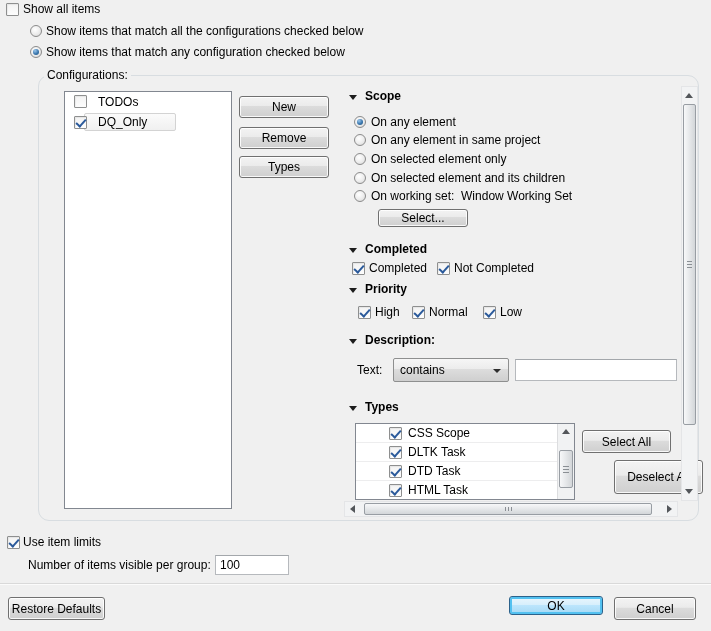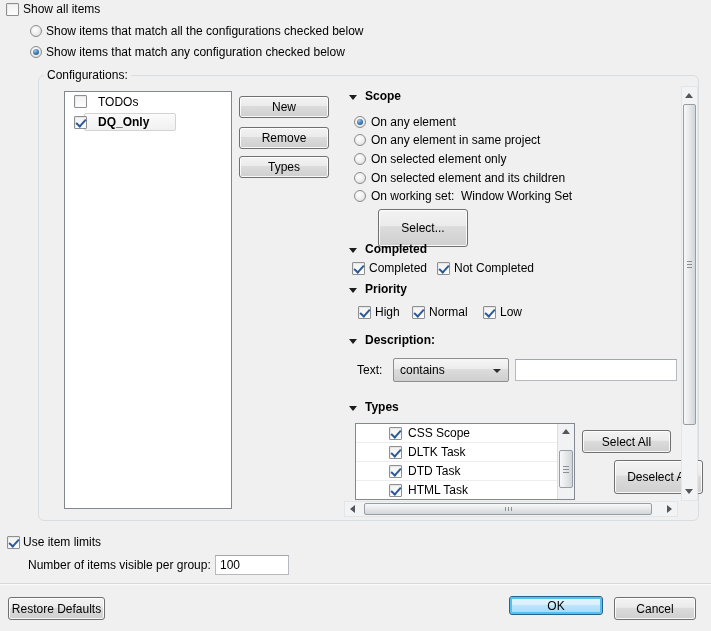--- a/index.html
+++ b/index.html
@@ -30,21 +30,21 @@
   
   .btn { position:absolute; display:flex; align-items:center; justify-content:center;
          border:1px solid #707070; border-radius:3px;
          background:linear-gradient(#f3f3f3 0%, #ebebeb 45%, #dcdcdc 46%, #cfcfcf 100%);
          box-shadow:inset 0 0 0 1px rgba(255,255,255,0.85);
          font-size:12px; cursor:default; white-space:pre; }
   .btn.def { border-color:#2c628b;
          background:linear-gradient(#eaf6fd 0%, #d7effc 45%, #bde6fd 46%, #a6d9f4 100%);
          box-shadow:inset 0 0 0 2px #53c1f0; }
   
-  .group { position:absolute; border:1px solid #d8dde1; border-radius:6px; }
+  .group { position:absolute; border:1px solid #d8dde1; border-radius:11px; }
   .grouplbl { position:absolute; left:5px; top:-8px; background:#f0f0f0;
          padding:0 3px; line-height:15px; }
   
   .list { position:absolute; background:#fff; border:1px solid #828790; }
   .selrect { position:absolute; border:1px solid #d3d3d3; border-radius:2px;
          background:linear-gradient(#fbfbfb,#f0f0f0); }
   .rowsep { position:absolute; height:1px; background:#ededee; }
   
   .inp { position:absolute; border:1px solid #b6b9bd; border-top-color:#a3a7ab;
          background:#fff; font-family:"Liberation Sans",sans-serif; font-size:12px;
@@ -95,21 +95,21 @@
 </div>
 
 <div class="list" style="left:64px;top:91px;width:168px;height:418px;">
   <div>
     <span class="cb" style="left:9px;top:3px;"></span>
     <span class="lbl" style="left:33px;top:3px;">TODOs</span>
   </div>
   <div>
     <span class="selrect" style="left:19px;top:21px;width:92px;height:18px;"></span>
     <span class="cb on" style="left:9px;top:24px;"></span>
-    <span class="lbl" style="left:33px;top:23px;font-weight:bold;">DQ_Only</span>
+    <span class="lbl" style="left:33px;top:23px;">DQ_Only</span>
   </div>
 </div>
 
 <div class="btn" style="left:239px;top:96px;width:90px;height:22px;">New</div>
 <div class="btn" style="left:239px;top:127px;width:90px;height:22px;">Remove</div>
 <div class="btn" style="left:239px;top:156px;width:90px;height:22px;">Types</div>
 
 <span class="tw" style="left:349px;top:95px;"></span>
 <span class="hd" style="left:365px;top:89px;">Scope</span>
 
@@ -117,21 +117,21 @@
 <span class="lbl" style="left:371px;top:115px;">On any element</span>
 <span class="rb" style="left:354px;top:134px;"></span>
 <span class="lbl" style="left:371px;top:133px;">On any element in same project</span>
 <span class="rb" style="left:354px;top:153px;"></span>
 <span class="lbl" style="left:371px;top:152px;">On selected element only</span>
 <span class="rb" style="left:354px;top:172px;"></span>
 <span class="lbl" style="left:371px;top:171px;">On selected element and its children</span>
 <span class="rb" style="left:354px;top:190px;"></span>
 <span class="lbl" style="left:371px;top:189px;">On working set:  Window Working Set</span>
 
-<div class="btn" style="left:378px;top:209px;width:90px;height:38px;">Select...</div>
+<div class="btn" style="left:378px;top:209px;width:90px;height:18px;">Select...</div>
 
 <span class="tw" style="left:349px;top:248px;"></span>
 <span class="hd" style="left:365px;top:242px;">Completed</span>
 <span class="cb on" style="left:352px;top:262px;"></span>
 <span class="lbl" style="left:369px;top:261px;">Completed</span>
 <span class="cb on" style="left:437px;top:262px;"></span>
 <span class="lbl" style="left:454px;top:261px;">Not Completed</span>
 
 <span class="tw" style="left:349px;top:288px;"></span>
 <span class="hd" style="left:365px;top:282px;">Priority</span>

